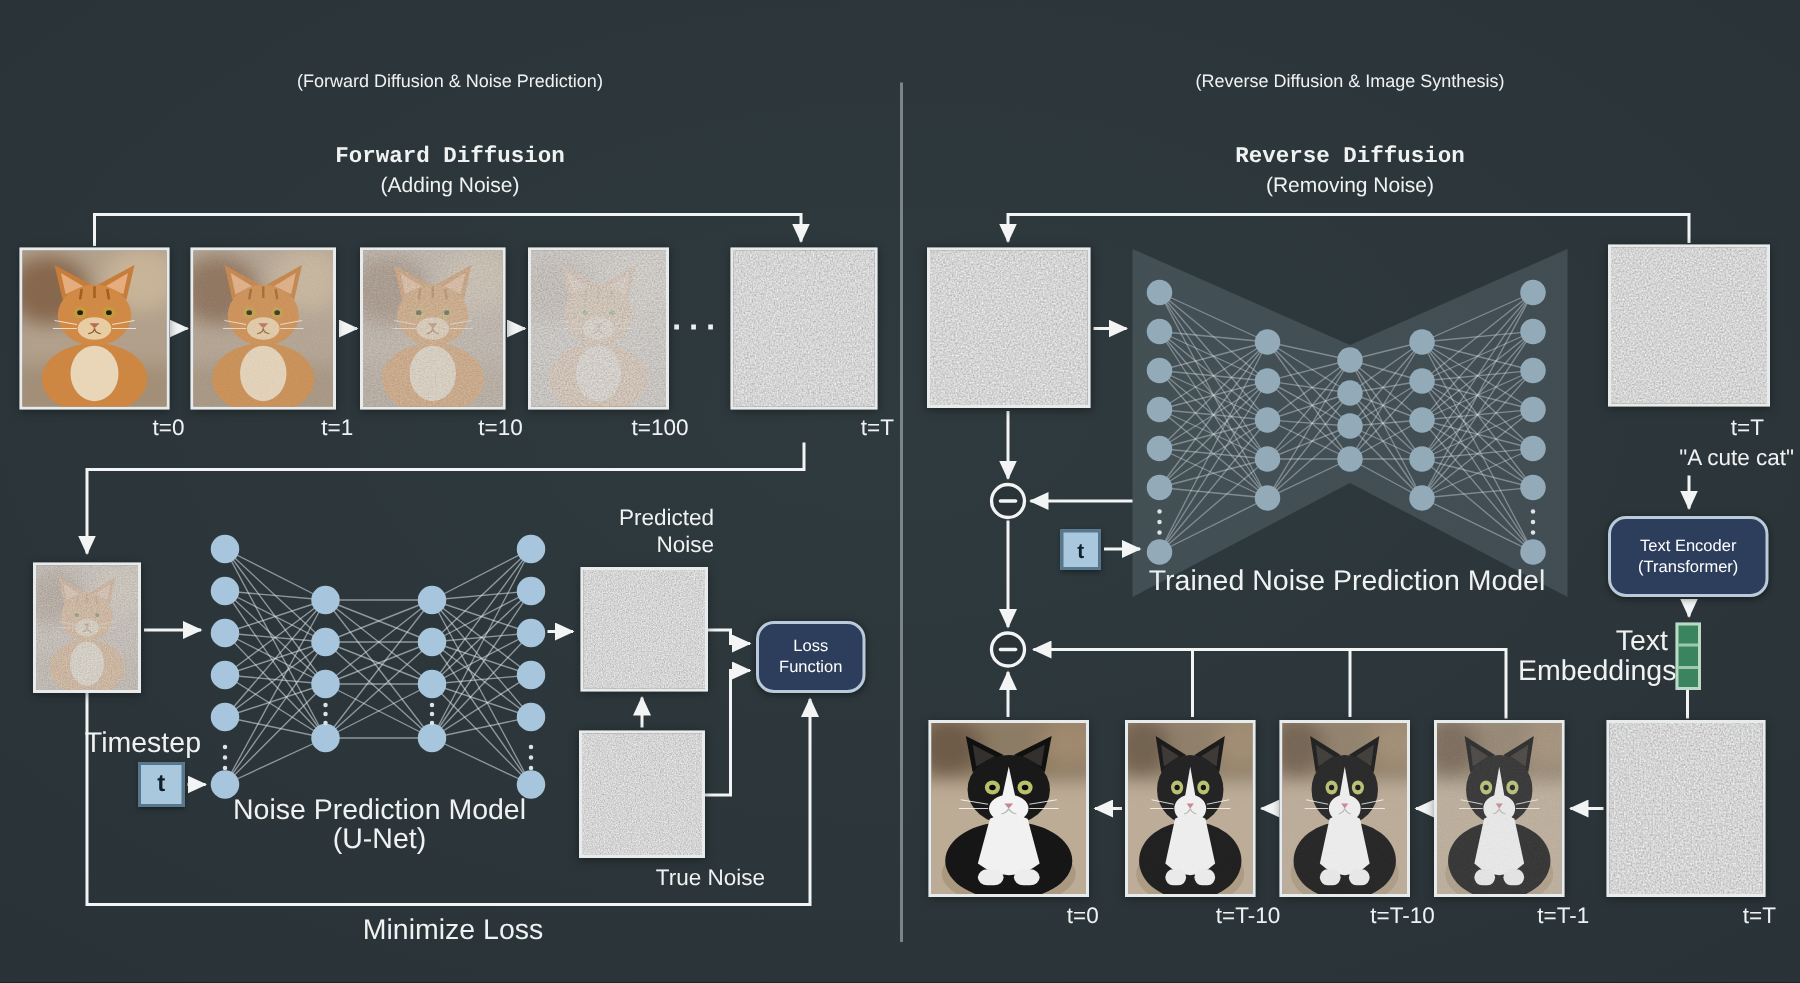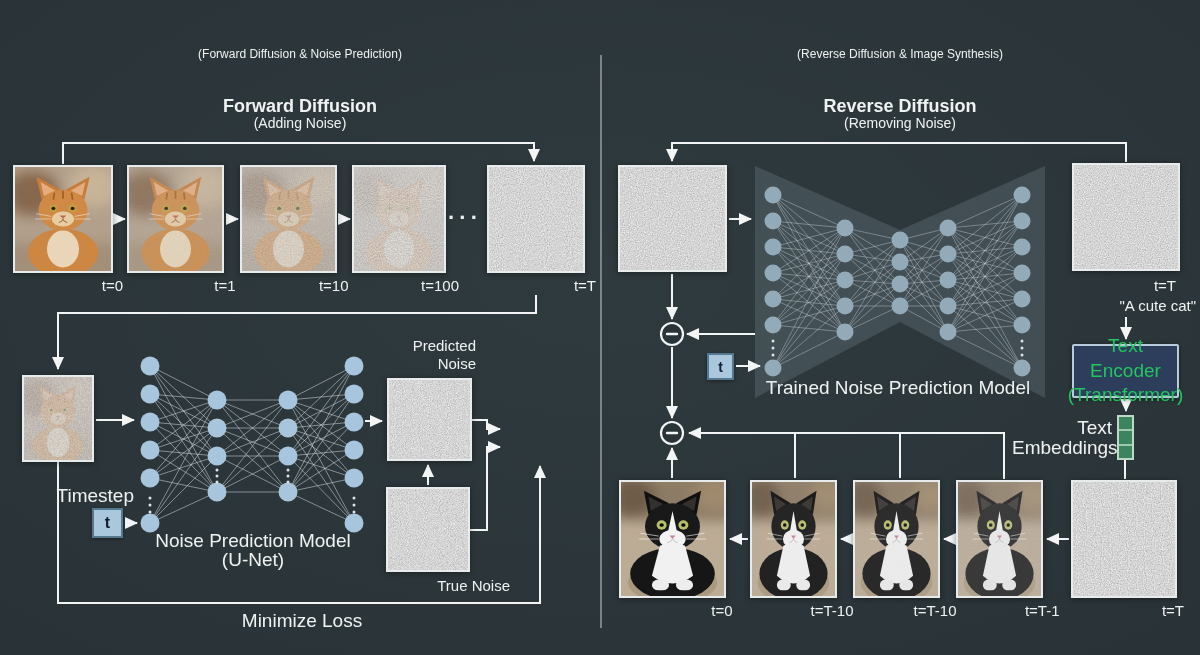--- a/index.html
+++ b/index.html
@@ -5,31 +5,31 @@
   html,body{margin:0;padding:0;background:#161d20;}
   .canvas{
     position:relative;width:1200px;height:655px;overflow:hidden;
     background:radial-gradient(130% 135% at 50% 42%, #2f3a3e 0%, #2a3438 52%, #242e31 85%, #1c2528 100%);
     font-family:"Liberation Sans",sans-serif;color:#f0f2f2;
   }
   .abs{position:absolute;}
   .ctr{text-align:center;}
   .t-main{font-size:20px;font-weight:bold;letter-spacing:.3px;}
   .t-sub{font-size:12px;}
-  .t-stage{font-size:18px;font-weight:bold;}
+  .t-stage{font-size:15px;font-weight:bold;font-family:Liberation Mono, monospace;}
   .t-stage2{font-size:14px;}
   .lbl{font-size:15px;text-align:right;}
   .small-lbl{font-size:19px;}
   .divider{position:absolute;width:2px;background:#8e989c;opacity:.8;}
   .img-frame{position:absolute;border:2px solid #e8ebeb;box-sizing:border-box;
     background:#777;box-shadow:0 1px 6px rgba(0,0,0,.4);z-index:2;}
   .img-frame svg{display:block;width:100%;height:100%;}
-  .navy-box{position:absolute;background:#2c3e5c;border:2px solid #b9cadb;border-radius:2px;
-    color:#22c55e;display:flex;flex-direction:column;align-items:center;justify-content:center;
-    font-size:19px;line-height:1.3;box-sizing:border-box;z-index:2;box-shadow:0 1px 5px rgba(0,0,0,.45);}
+  .navy-box{position:absolute;background:#2c3e5c;border:2px solid #b9cadb;border-radius:12px;
+    color:#ffffff;display:flex;flex-direction:column;align-items:center;justify-content:center;
+    font-size:11px;line-height:1.3;box-sizing:border-box;z-index:2;box-shadow:0 1px 5px rgba(0,0,0,.45);}
   .t-box{position:absolute;background:#a9c7dd;border:2px solid #56788f;color:#10202c;
     display:flex;align-items:center;justify-content:center;font-size:16px;font-weight:bold;
     box-sizing:border-box;z-index:2;box-shadow:0 1px 3px rgba(0,0,0,.4);}
   .emb{position:absolute;display:flex;flex-direction:column;border:2px solid #bcd9c6;
     box-sizing:border-box;z-index:2;background:#3a8560;}
   .emb div{flex:1;border-bottom:2px solid #9fc9ae;}
   .emb div:last-child{border-bottom:none;}
   .overlay{position:absolute;left:0;top:0;z-index:1;}
   .dots-h{font-size:22px;font-weight:bold;letter-spacing:4px;color:#eef1f2;}
 </style>
@@ -342,20 +342,23 @@
       <span>t</span>
     </div>
 
   <div class="abs ctr small-lbl" style="left:143px;top:530px;width:220px;">Noise Prediction Model</div>
   <div class="abs ctr small-lbl" style="left:143px;top:549px;width:220px;">(U-Net)</div>
 
   <div class="abs ctr lbl" style="left:384px;top:337px;width:92px;line-height:1.2;">Predicted Noise</div>
 
   <div class="abs ctr lbl" style="left:346px;top:577px;width:164px;">True Noise</div>
 
+  <div class="navy-box ctr" style="left:504px;top:414px;width:73px;height:48px;">
+    <span style="width:58px;">Loss Function</span>
+  </div>
 
   <div class="abs ctr small-lbl" style="left:102px;top:610px;width:400px;">Minimize Loss</div>
 
   <div class="abs ctr t-sub" style="left:600px;top:47px;width:600px;">(Reverse Diffusion &amp; Image Synthesis)</div>
   <div class="abs ctr t-stage" style="left:600px;top:96px;width:600px;">Reverse Diffusion</div>
   <div class="abs ctr t-stage2" style="left:600px;top:115px;width:600px;">(Removing Noise)</div>
 
   <div class="abs ctr small-lbl" style="left:748px;top:377px;width:300px;">Trained Noise Prediction Model</div>
   <div class="t-box" style="left:707px;top:353px;width:27px;height:27px;font-size:14px;">
       <span>t</span>

